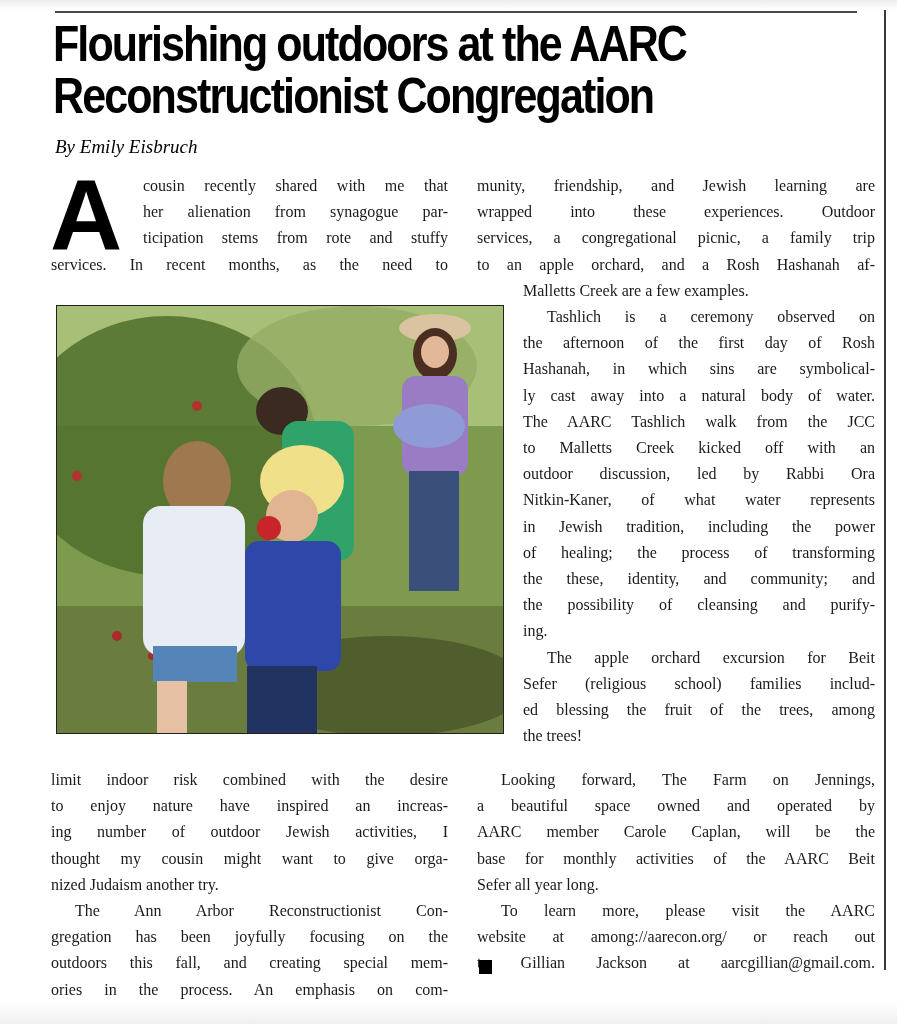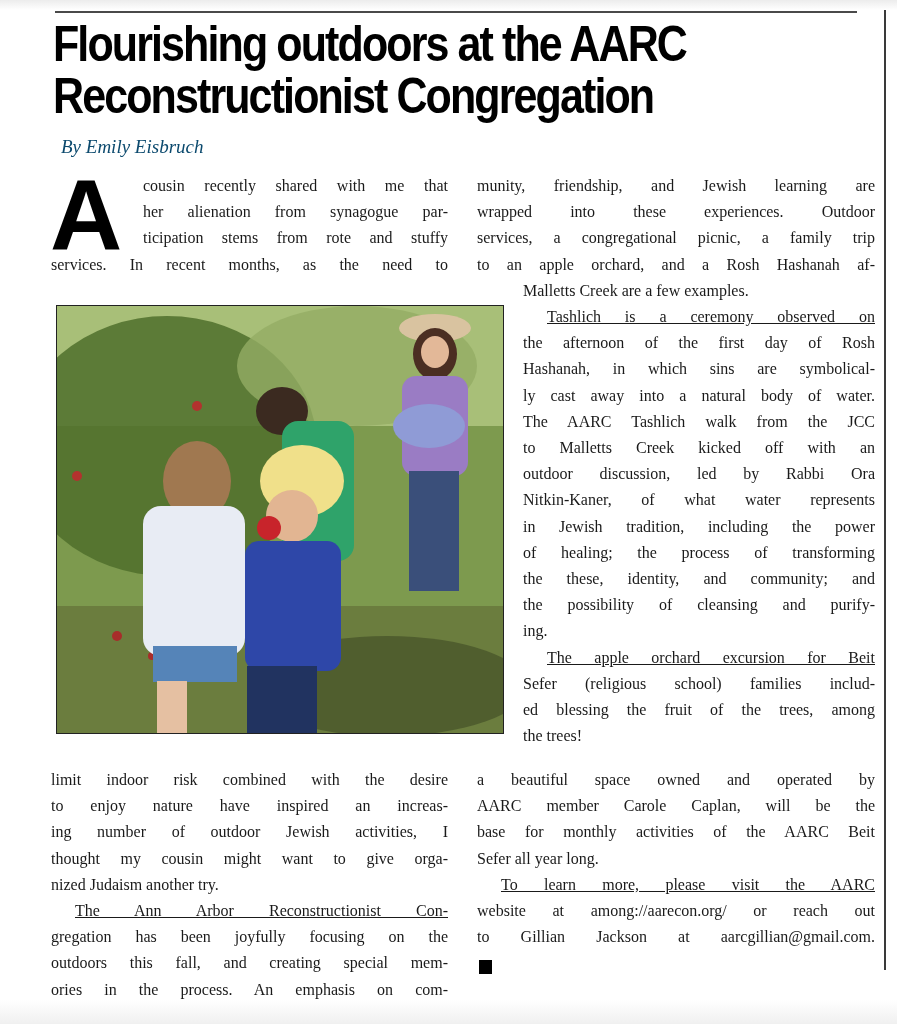--- a/index.html
+++ b/index.html
@@ -16,31 +16,31 @@
       background: linear-gradient(#ffffff, #f0f0f0); }
 
     .headline {
       position: absolute; left: 53px; top: 18px; width: 800px; margin: 0;
       font-family: "Liberation Sans", "DejaVu Sans", sans-serif;
       font-weight: 700; font-size: 50px; line-height: 52px;
       letter-spacing: -2.2px; transform: scaleX(0.86); transform-origin: left top;
       color: #000; white-space: nowrap;
     }
     .byline {
-      position: absolute; left: 61px; top: 136px; margin: 0;
-      font-style: italic; font-size: 19px; color: #0c4a6e;
+      position: absolute; left: 55px; top: 136px; margin: 0;
+      font-style: italic; font-size: 19px; color: #000000;
     }
 
     .col {
       position: absolute; font-size: 16px; line-height: 26.2px; text-align: justify;
       text-align-last: justify;
     }
     .line { display: block; white-space: nowrap; text-align: justify; text-align-last: justify; }
     .line.last { text-align-last: left; }
-    .indent { padding-left: 24px; text-decoration: underline; }
+    .indent { padding-left: 24px; }
 
     .dropcap {
       position: absolute; left: 50px; top: 170px;
       font-family: "Liberation Sans", "DejaVu Sans", sans-serif;
       font-weight: 700; font-size: 100px; line-height: 90px; color: #000;
     }
 
     .photo {
       position: absolute; left: 56px; top: 305px; width: 446px; height: 427px;
       border: 1px solid #222; overflow: hidden;
@@ -144,20 +144,21 @@
   <span class="line">the these, identity, and community; and</span>
   <span class="line">the possibility of cleansing and purify-</span>
   <span class="line last">ing.</span>
   <span class="line indent">The apple orchard excursion for Beit</span>
   <span class="line">Sefer (religious school) families includ-</span>
   <span class="line">ed blessing the fruit of the trees, among</span>
   <span class="line last">the trees!</span>
 </div>
 
 <div class="col" style="left:477px; top:767px; width:398px;">
+  <span class="line indent">Looking forward, The Farm on Jennings,</span>
   <span class="line">a beautiful space owned and operated by</span>
   <span class="line">AARC member Carole Caplan, will be the</span>
   <span class="line">base for monthly activities of the AARC Beit</span>
   <span class="line last">Sefer all year long.</span>
   <span class="line indent">To learn more, please visit the AARC</span>
   <span class="line">website at among://aarecon.org/ or reach out</span>
   <span class="line">to Gillian Jackson at aarcgillian@gmail.com.</span>
 </div>
 
 <div class="end-mark"></div>

